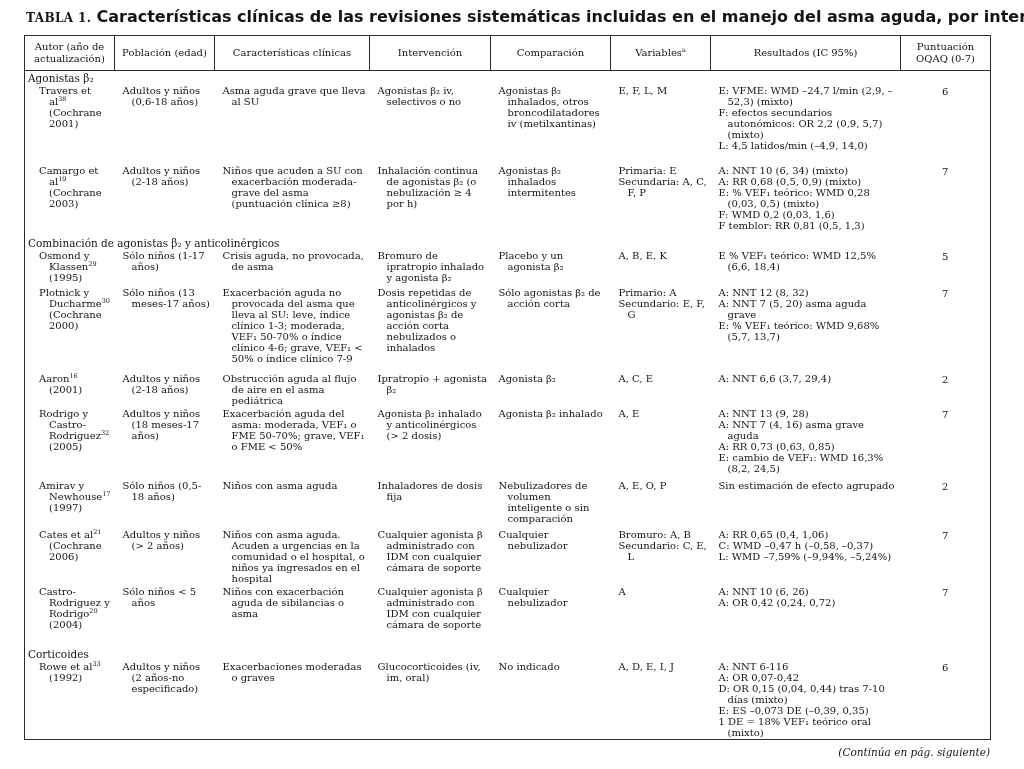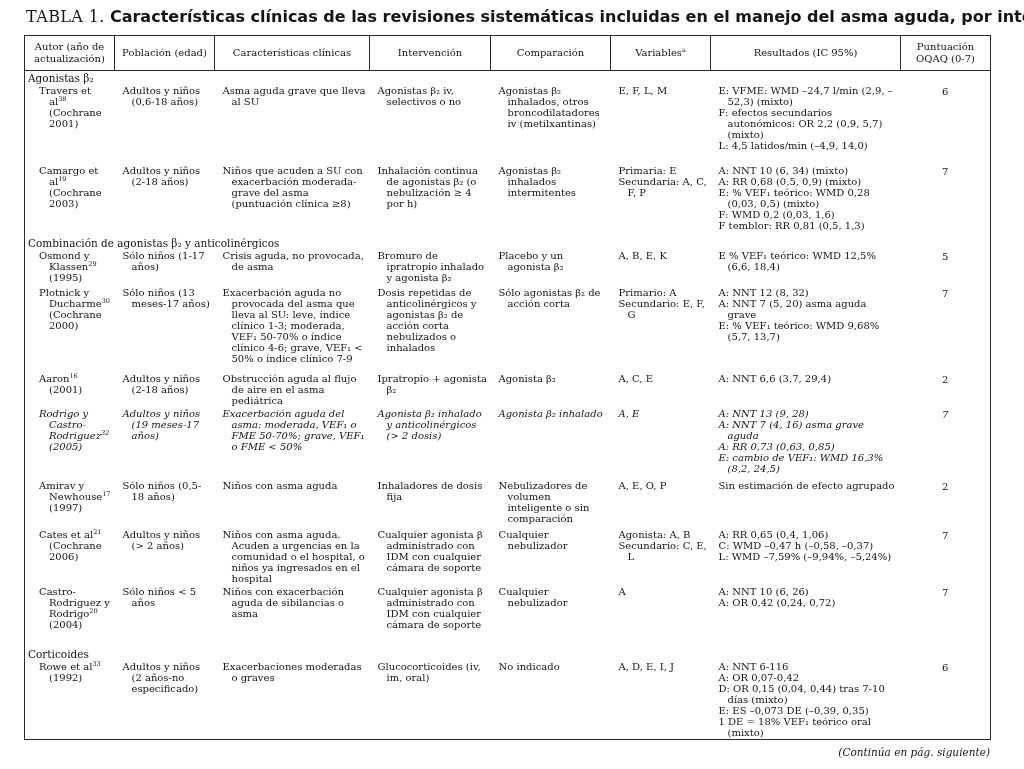--- a/index.html
+++ b/index.html
@@ -1,19 +1,19 @@
 <!DOCTYPE html>
 <html><head>
 <meta charset="utf-8">
 <style>
   html,body{margin:0;padding:0;background:#ffffff;}
   body{width:1024px;height:769px;overflow:hidden;font-family:"DejaVu Serif",serif;color:#141414;}
   .page{padding:7px 0 0 24px;width:966px;}
   .doc-title{margin:0 0 9px 2px;white-space:nowrap;}
-  .doc-title .prefix{font-family:"DejaVu Serif",serif;font-size:16px;letter-spacing:.4px;}
+  .doc-title .prefix{font-family:"DejaVu Serif",serif;font-size:12px;letter-spacing:.4px;font-weight:bold;}
   .doc-title .main{font-family:"DejaVu Sans",sans-serif;font-weight:bold;font-size:16px;}
   table{border-collapse:collapse;width:966px;table-layout:fixed;border:1.5px solid #2b2b2b;}
   col.c1{width:90px}col.c2{width:100px}col.c3{width:155px}col.c4{width:121px}
   col.c5{width:120px}col.c6{width:100px}col.c7{width:190px}col.c8{width:90px}
   th{border:1px solid #2b2b2b;font-weight:normal;font-size:10px;line-height:1.2;
      padding:5px 2px;text-align:center;vertical-align:middle;}
   td{vertical-align:top;padding:1px 3px 1px 8px;font-size:10px;line-height:11px;}
   tr.sec td{font-size:10.5px;padding:2px 2px 0 3px;}
   td.author{padding-left:4px;}
   .author-wrap{padding-left:20px;text-indent:-10px;}
@@ -184,26 +184,26 @@
             <div class="hang">Agonista β₂</div>
           </td>
           <td>
             <div class="hang">A, C, E</div>
           </td>
           <td>
             <div class="hang">A: NNT 6,6 (3,7, 29,4)</div>
           </td>
           <td class="score">2</td>
         </tr>
-        <tr style="height: 72px; font-style: italic;">
+        <tr style="height: 72px;">
           <td class="author">
             <div class="author-wrap">Rodrigo y Castro-Rodriguez<sup>32</sup> (2005)</div>
           </td>
           <td>
-            <div class="hang">Adultos y niños (19 meses-17 años)</div>
+            <div class="hang">Adultos y niños (18 meses-17 años)</div>
           </td>
           <td>
             <div class="hang">Exacerbación aguda del asma: moderada, VEF₁ o FME 50-70%; grave, VEF₁ o FME &lt; 50%</div>
           </td>
           <td>
             <div class="hang">Agonista β₂ inhalado y anticolinérgicos (&gt; 2 dosis)</div>
           </td>
           <td>
             <div class="hang">Agonista β₂ inhalado</div>
           </td>
@@ -252,21 +252,21 @@
           <td>
             <div class="hang">Niños con asma aguda. Acuden a urgencias en la comunidad o el hospital, o niños ya ingresados en el hospital</div>
           </td>
           <td>
             <div class="hang">Cualquier agonista β administrado con IDM con cualquier cámara de soporte</div>
           </td>
           <td>
             <div class="hang">Cualquier nebulizador</div>
           </td>
           <td>
-            <div class="hang">Agonista: A, B</div>
+            <div class="hang">Bromuro: A, B</div>
             <div class="hang">Secundario: C, E, L</div>
           </td>
           <td>
             <div class="hang">A: RR 0,65 (0,4, 1,06)</div>
             <div class="hang">C: WMD –0,47 h (–0,58, –0,37)</div>
             <div class="hang">L: WMD –7,59% (–9,94%, –5,24%)</div>
           </td>
           <td class="score">7</td>
         </tr>
         <tr style="height: 62px;">

